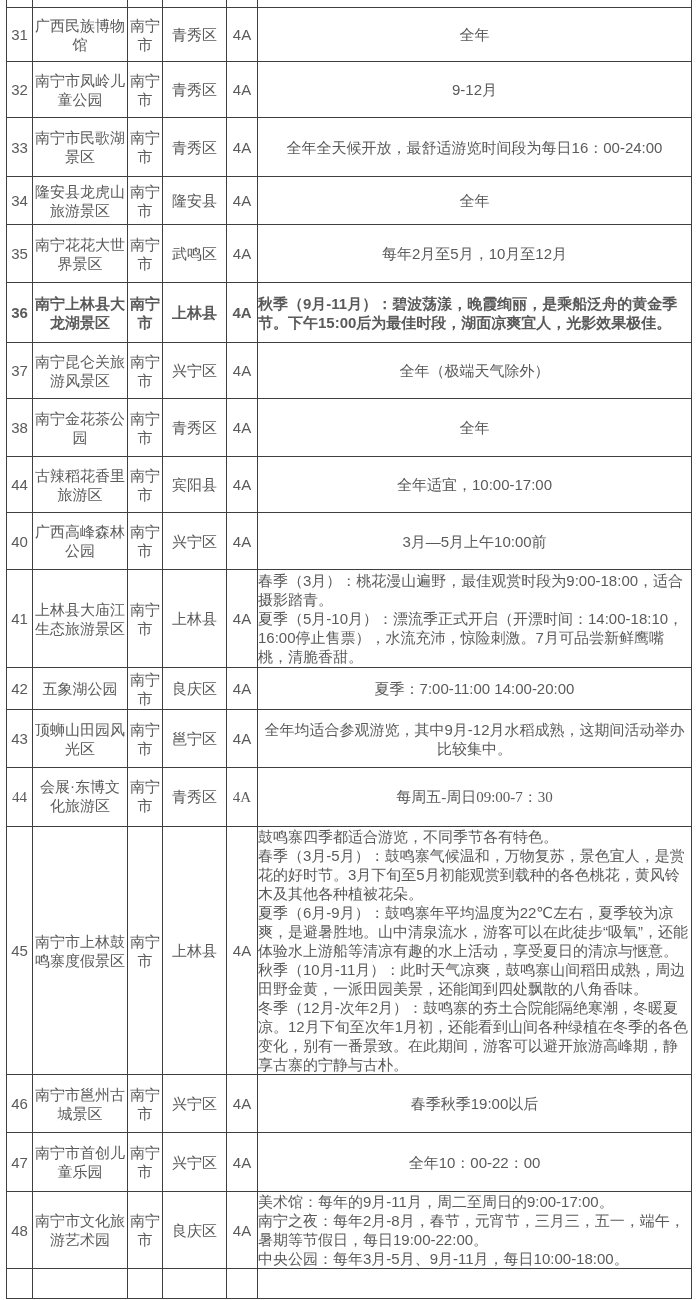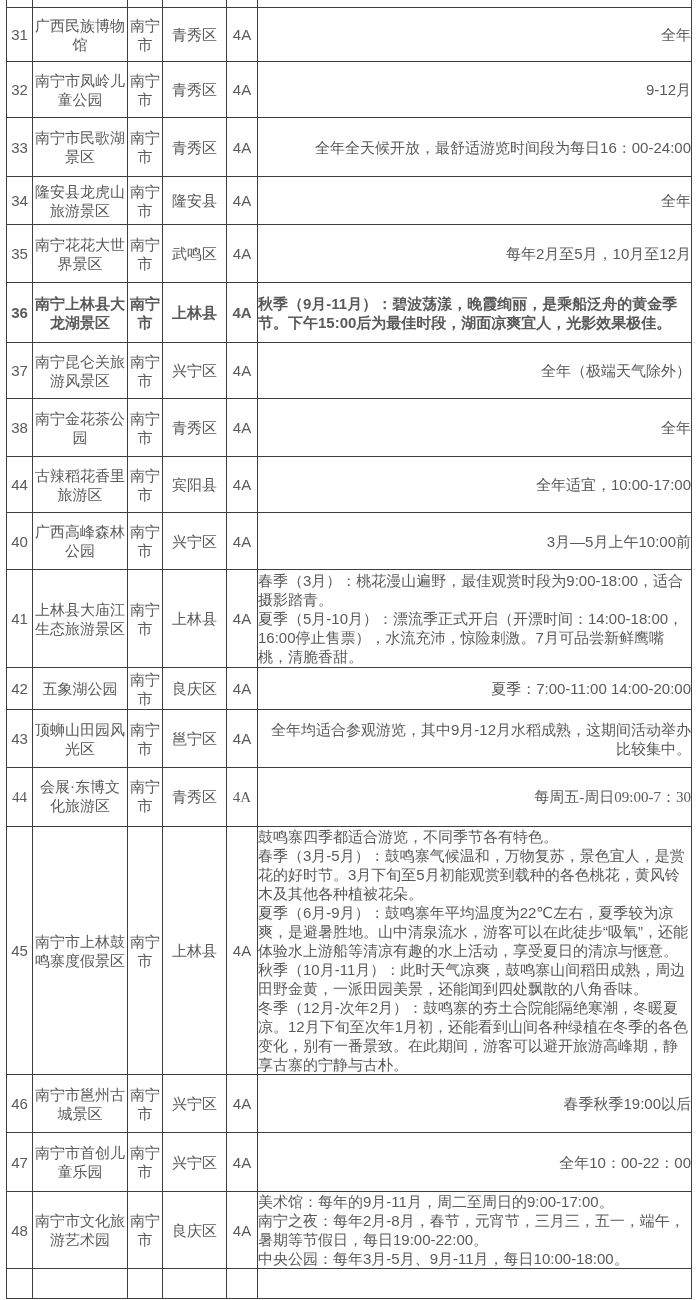--- a/index.html
+++ b/index.html
@@ -30,21 +30,21 @@
   td.name{padding:0 6px;line-height:20px;}
   td.city{padding:0 9px;word-break:break-all;line-height:18px;}
   td.district{padding:0 2px;}
   td.grade{padding:0 7px;word-break:break-all;line-height:20px;}
   td.time{
     vertical-align:bottom;
     padding:4px 4px 6px 4px;
     white-space:pre-line;
     line-height:19px;
   }
-  td.time.center{text-align:right;}
+  td.time.center{text-align:center;}
   td.time.left{text-align:left;}
   tr.partial td{border-top:1px solid var(--border);}
 </style>
 </head>
 <body>
 
 <div class="viewport">
   <table class="scenic">
     <colgroup>
       <col style="width:26px">
@@ -143,21 +143,21 @@
           <td class="grade">4A</td>
           <td class="time center">3月—5月上午10:00前</td>
         </tr>
         <tr style="height: 98px;">
           <td class="no">41</td>
           <td class="name">上林县大庙江生态旅游景区</td>
           <td class="city">南宁市</td>
           <td class="district">上林县</td>
           <td class="grade">4A</td>
           <td class="time left">春季（3月）：桃花漫山遍野，最佳观赏时段为9:00-18:00，适合摄影踏青。
-夏季（5月-10月）：漂流季正式开启（开漂时间：14:00-18:00，16:00停止售票），水流充沛，惊险刺激。7月可品尝新鲜鹰嘴桃，清脆香甜。</td>
+夏季（5月-10月）：漂流季正式开启（开漂时间：14:00-18:10，16:00停止售票），水流充沛，惊险刺激。7月可品尝新鲜鹰嘴桃，清脆香甜。</td>
         </tr>
         <tr style="height: 42px; margin-top: 12px;">
           <td class="no">42</td>
           <td class="name">五象湖公园</td>
           <td class="city">南宁市</td>
           <td class="district">良庆区</td>
           <td class="grade">4A</td>
           <td class="time center">夏季：7:00-11:00 14:00-20:00</td>
         </tr>
         <tr style="height: 58px;">

